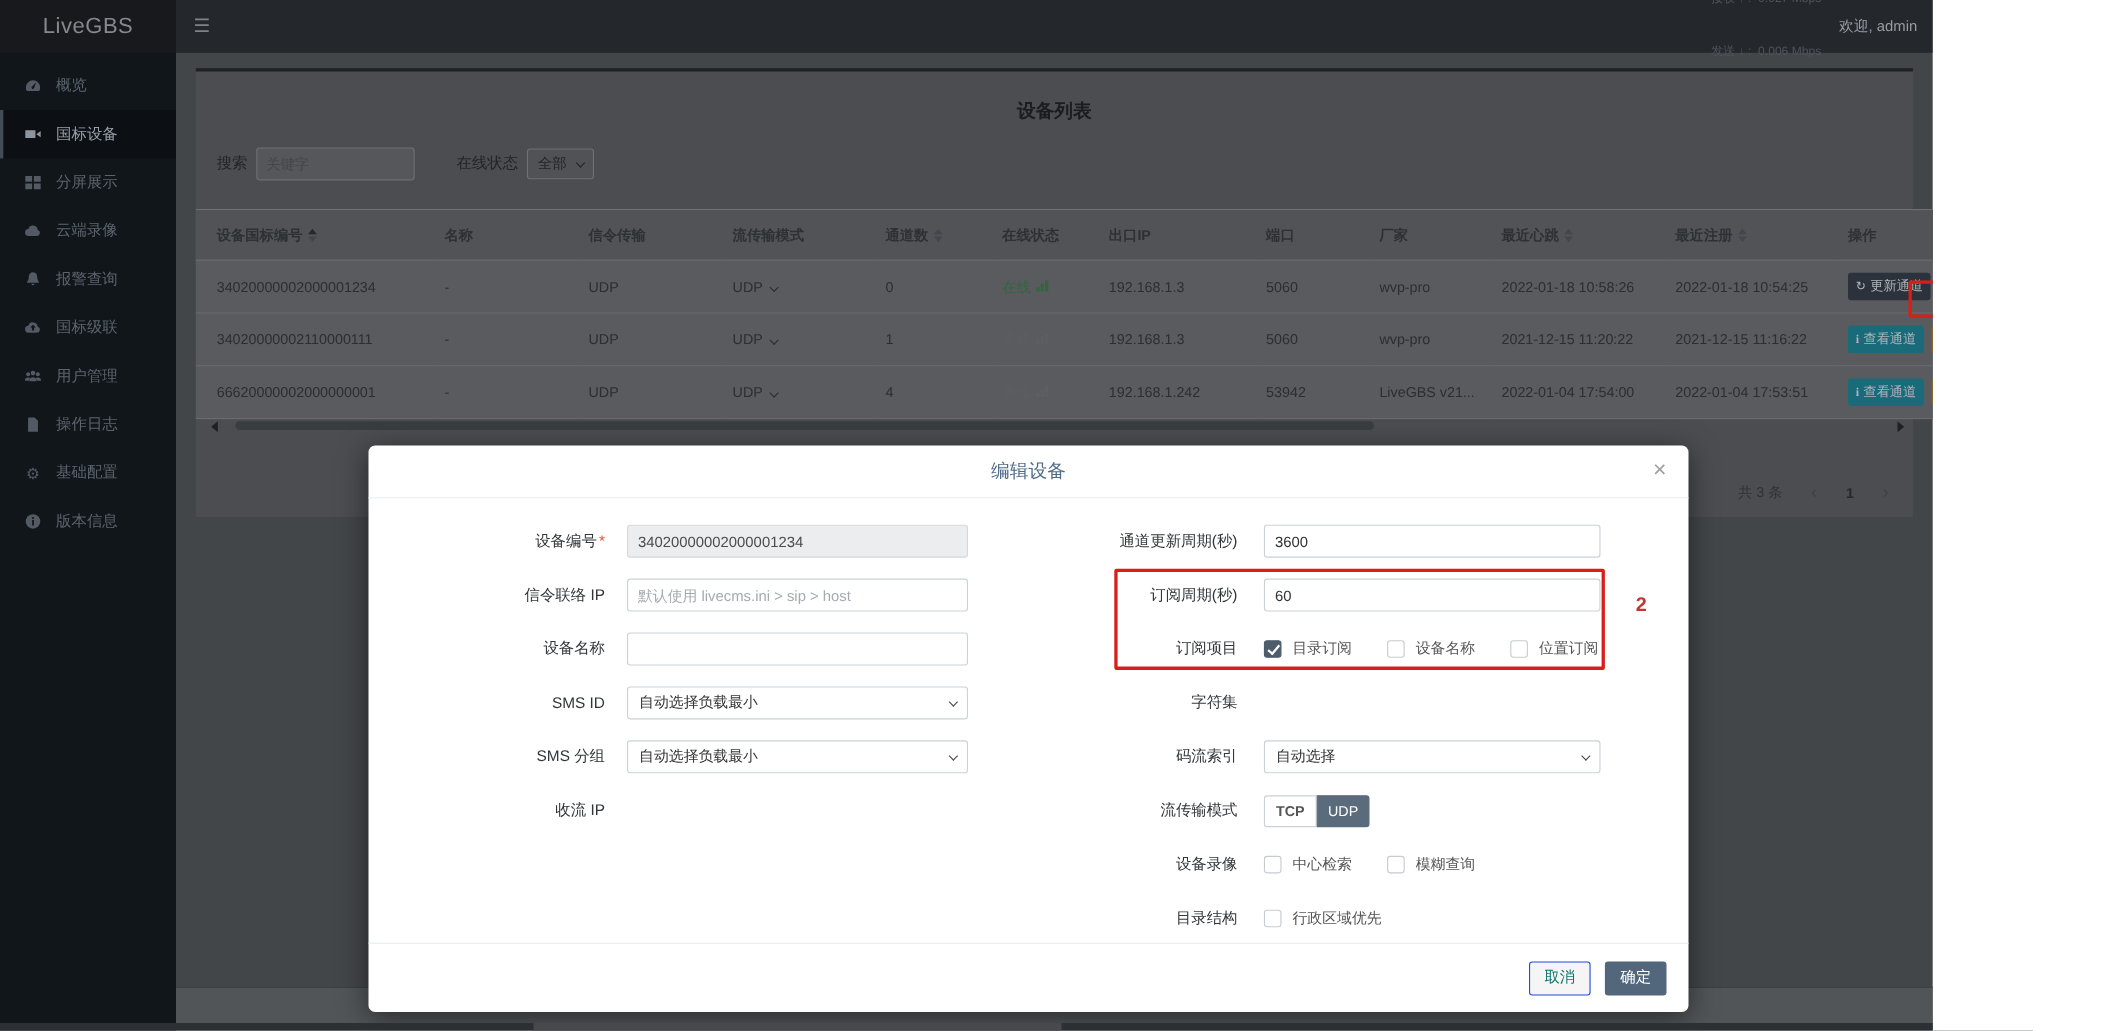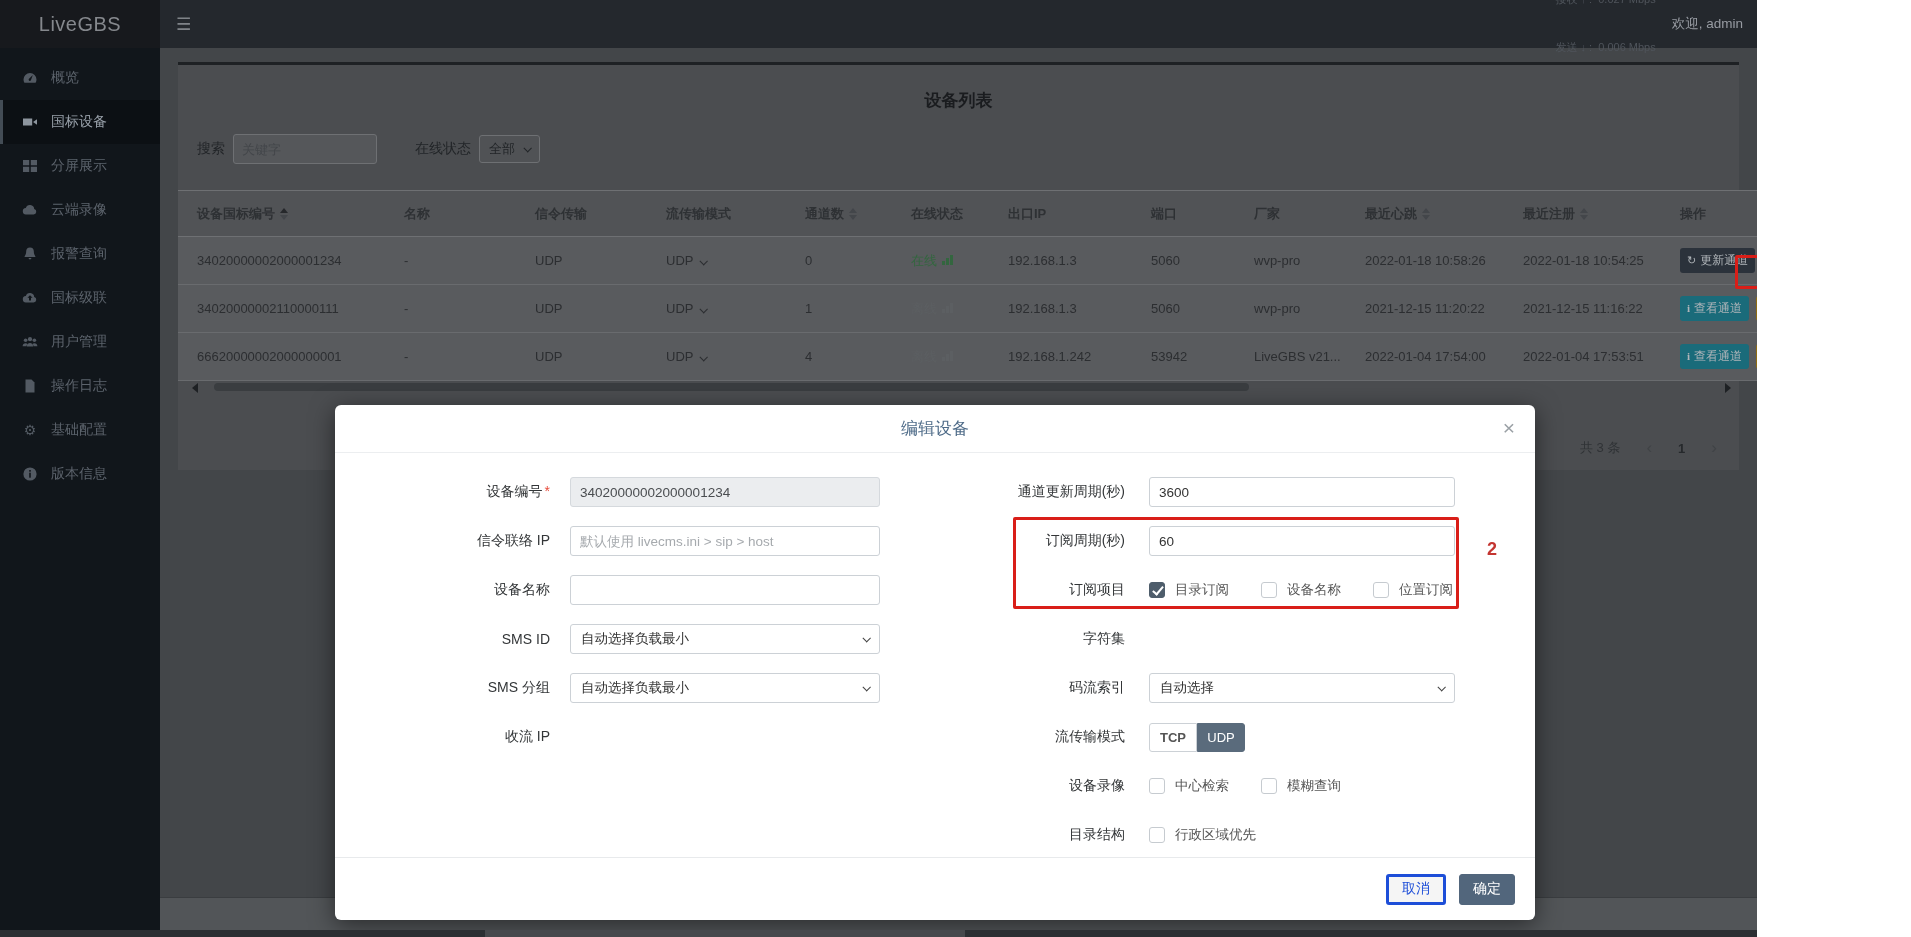--- a/index.html
+++ b/index.html
@@ -94,21 +94,21 @@
   .cb { position:relative; width:16px; height:16px; border:1px solid #c6cbd0; border-radius:3px; background:#fff; cursor:pointer; flex:0 0 16px; }
   .cb.checked { background:#4e5d6b; border-color:#4e5d6b; }
   .cb.checked::after { content:""; position:absolute; left:5px; top:1px; width:4px; height:9px; border:solid #fff; border-width:0 2px 2px 0; transform:rotate(40deg); }
   .cblabel { color:#555; font-size:13.5px; }
   .seg { display:flex; }
   .seg .sbtn { width:48px; height:29px; display:flex; align-items:center; justify-content:center; font-size:13px; cursor:pointer; }
   .seg .sbtn.off { background:#fff; border:1px solid #ccd1d6; border-radius:3px 0 0 3px; color:#555;font-weight:bold; }
   .seg .sbtn.on { background:#5a6b7c; border:1px solid #5a6b7c; border-radius:0 3px 3px 0; color:#fff; }
   .m-foot { position:absolute; left:0; right:0; bottom:0; height:63px; border-top:1px solid #e8eaec; display:flex; align-items:center; justify-content:flex-end; padding-right:20px; gap:13px; }
   .btn { height:31px; padding:0 13px; border-radius:3px; font-size:14px; display:flex; align-items:center; cursor:pointer; }
-  .btn.cancel { background:#f5f5f5; border:3px solid #1d4ed8; color:#1d4ed8; }
+  .btn.cancel { background:#f5f5f5; border:1px solid #1d4ed8; color:#0f766e; }
   .btn.ok { background:#52667c; border:1px solid #52667c; color:#fff;font-family:Liberation Mono, monospace; }
 
   
   .anno-box { position:absolute; border:3px solid #d91e18; border-radius:2px; z-index:7; }
   .anno-num { position:absolute; color:#c43531; font-size:18px; font-weight:bold; z-index:7; }
   #anno1 { left:1735px; top:255px; width:70px; height:34px; }
   #anno1n { left:1820px; top:260px; }
   #anno2 { left:1013px; top:517px; width:446px; height:92px; }
   #anno2n { left:1487px; top:539px; }
 </style>

